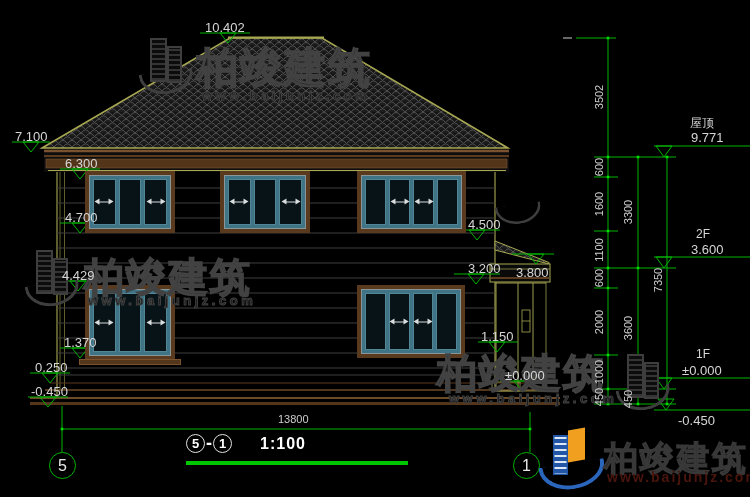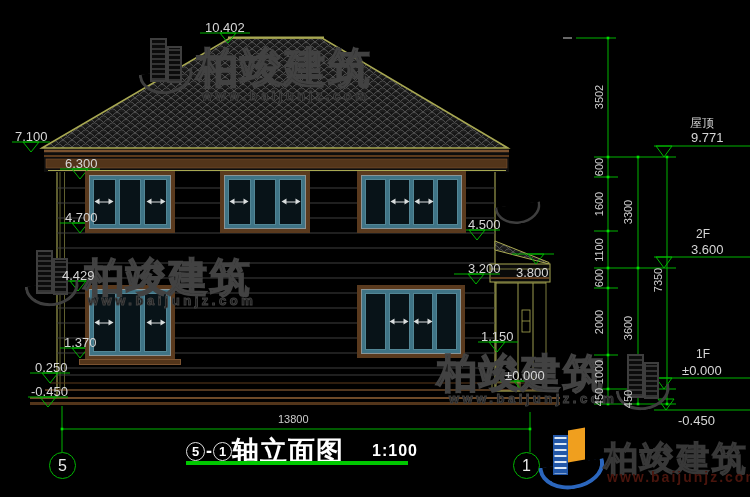--- a/index.html
+++ b/index.html
@@ -337,21 +337,20 @@
   <div class="vdim" style="left:658px;top:280px;">7350</div>
   <div class="hdim" style="left:278px;top:413px;">13800</div>
 
   <div class="axis" style="left:49px;top:452px;">5</div>
   <div class="axis" style="left:513px;top:452px;">1</div>
 
   <div id="titlebar">
     <span class="tcirc">5</span>
     <span class="tdash">-</span>
     <span class="tcirc">1</span>
-    <span class="tname">轴立面图</span>
     <span class="tscale">1:100</span>
   </div>
   <div id="title-underline"></div>
 
   <div class="logoicon" style="left:540px;top:429px;">
     <div class="or"></div>
       <div class="bl"></div>
       <div class="sw"></div>
   </div>
   <div class="logotext" style="left:604px;top:436px;">柏竣建筑</div>

